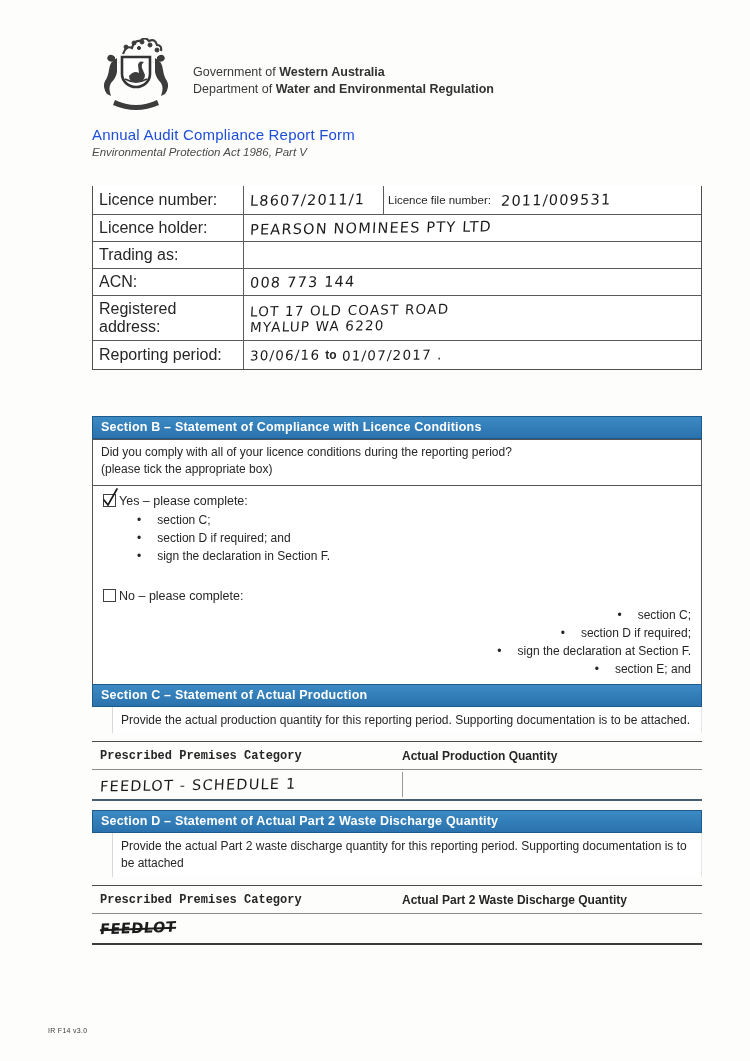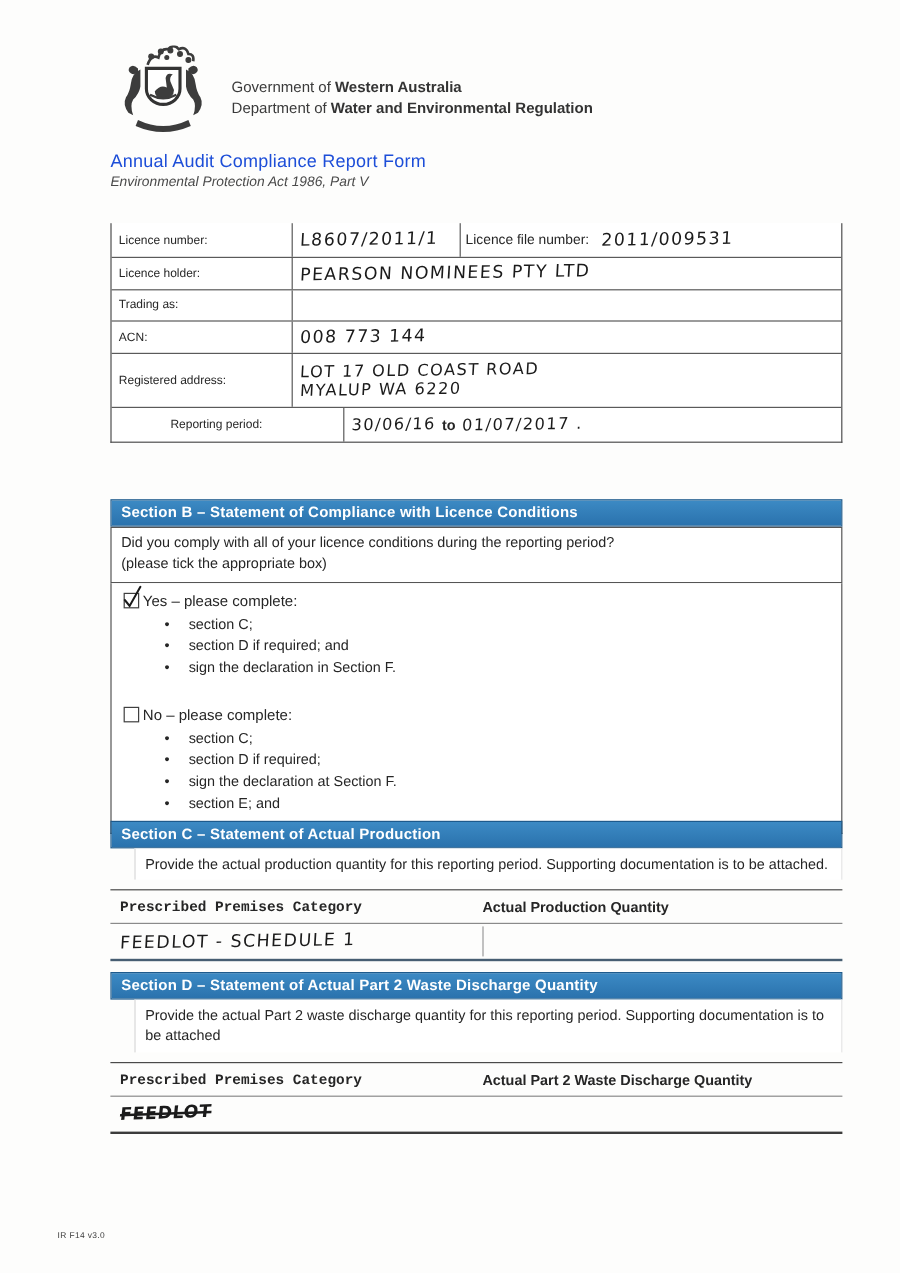--- a/index.html
+++ b/index.html
@@ -27,22 +27,22 @@
     background:linear-gradient(#3c8ac4,#2a72ad);
     border:1px solid #1d5a8c;
     color:#fff; font-weight:bold; font-size:12.5px;
     padding:3px 8px 4px; letter-spacing:0.2px;
     box-sizing:border-box;
   }
 
   
   .tableA { border:1.5px solid #4f4f4f; border-top:none; background:#fff; }
   .rowA { display:flex; border-bottom:1px solid #5a5a5a; min-height:27px; align-items:center; box-sizing:border-box; }
-  .rowA:last-child { border-bottom:none;margin-left:43px; }
-  .labelA { width:150px; flex:0 0 150px; padding:4px 6px; font-size:10px; box-sizing:border-box; }
+  .rowA:last-child { border-bottom:none; }
+  .labelA { width:150px; flex:0 0 150px; padding:4px 6px; font-size:16px; box-sizing:border-box; }
   .vcell { flex:1; padding:1px 6px; border-left:1px solid #5a5a5a; align-self:stretch; display:flex; align-items:center; box-sizing:border-box; }
   .midlabel { flex:0 0 112px; font-size:11.5px; padding:4px 4px; border-left:1px solid #5a5a5a; align-self:stretch; display:flex; align-items:center; box-sizing:border-box; }
   .w140 { flex:0 0 140px; }
   .addr-cell { flex-direction:column; align-items:flex-start; justify-content:center; }
 
   
   .hw {
     font-family:"DejaVu Sans", sans-serif;
     font-size:14.5px; color:#1b1b1b; letter-spacing:1.2px;
     transform:rotate(-0.8deg) skewX(-4deg); display:inline-block; white-space:nowrap;
@@ -57,21 +57,21 @@
 
   
   .qbox { border:1px solid #555; background:#fff; padding:4px 8px 6px; font-size:12px; line-height:1.45; box-sizing:border-box; }
   .bigbox { border:1px solid #555; border-top:none; background:#fff; padding:8px 10px 14px; box-sizing:border-box; }
   .opt-line { display:flex; align-items:center; font-size:12.5px; }
   .checkbox { width:11px; height:11px; border:1.5px solid #3f3f3f; display:inline-block; position:relative; margin-right:3px; flex:0 0 auto; }
   .tick-svg { position:absolute; left:-3px; top:-9px; }
   ul.bullets { margin:5px 0 0 34px; padding:0; list-style:none; font-size:12px; }
   ul.bullets li { margin:4px 0; }
   ul.bullets li::before { content:"•"; margin-right:16px; }
-  .no-block { margin-top:26px; }
+  .no-block { margin-top:26px;text-align:right; }
 
   
   .sec-desc { font-size:12px; line-height:1.45; padding:5px 8px 4px; background:#fff; border-left:1px solid #d8d8d8; border-right:1px solid #e5e5e5; box-sizing:border-box;margin-left:20px; }
   .cols-row { display:flex; font-weight:bold; font-size:12px; border-top:1px solid #4a4a4a; padding:7px 8px 6px; margin-top:8px; box-sizing:border-box; }
   .cols-row .c1 { width:302px; flex:0 0 302px;font-family:Liberation Mono, monospace; }
   .cols-row .c2 { flex:1; }
   .data-row { display:flex; align-items:center; border-top:1px solid #8a8a8a; border-bottom:2px solid #475e72; min-height:32px; padding:2px 8px; box-sizing:border-box; }
   .data-row .c1 { width:302px; flex:0 0 302px; }
   .data-row .c2 { flex:1; border-left:1px solid #9a9a9a; align-self:stretch; display:flex; align-items:center; padding-left:8px; box-sizing:border-box; }
   .data-row-d { border-bottom:2px solid #3c3c3c; }

